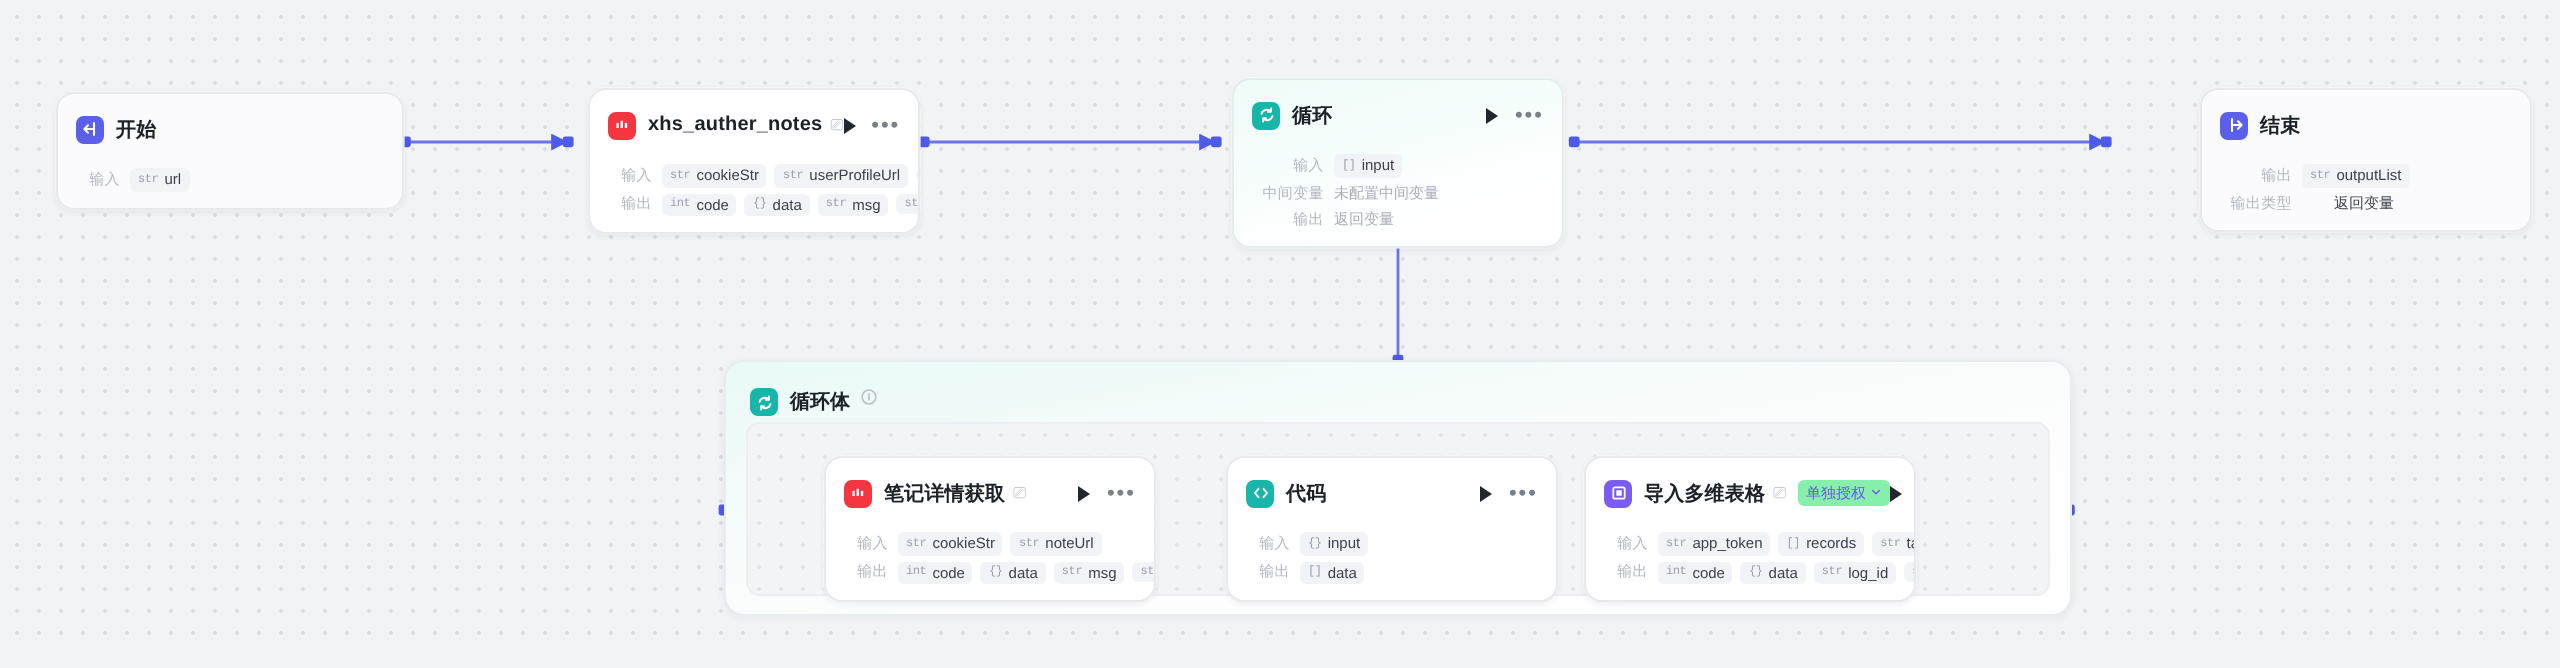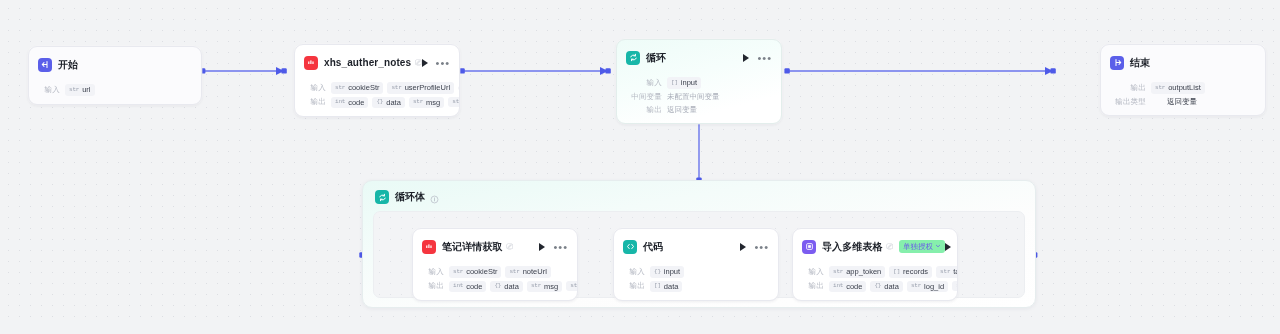--- a/index.html
+++ b/index.html
@@ -66,21 +66,21 @@
   .node.loopnode{background:linear-gradient(165deg,#eefcf8 0%,#f6fefc 42%,#ffffff 78%);border-color:#e3eeec;}
 
   
   #loopbody{
     position:absolute;box-sizing:border-box;
     background:linear-gradient(170deg,#e9faf6 0%,#f4fcfa 30%,#fdfdfd 62%,#ffffff 100%);
     border:1px solid #e6edee;border-radius:10px;
     box-shadow:0 1px 4px rgba(30,40,60,.06);
     overflow:hidden;
   }
-  #loopbody .lb-hd{display:flex;align-items:flex-start;padding:9px 12px 7px 12px;}
+  #loopbody .lb-hd{display:flex;align-items:flex-end;padding:9px 12px 7px 12px;}
   #loopbody .lb-ttl{font-size:10px;font-weight:bold;color:#1d2129;}
   #loopbody .lb-inner{
     position:absolute;left:10px;top:30px;right:10px;bottom:9px;
     background:#f3f4f6;border-radius:7px;border:1px solid #eceef1;
     background-image:radial-gradient(#e1e3e8 0.8px, transparent 0.8px);
     background-size:11px 11px;
   }
   .info-ic{margin-left:5px;color:#b9bec8;}
 </style>
 </head>

